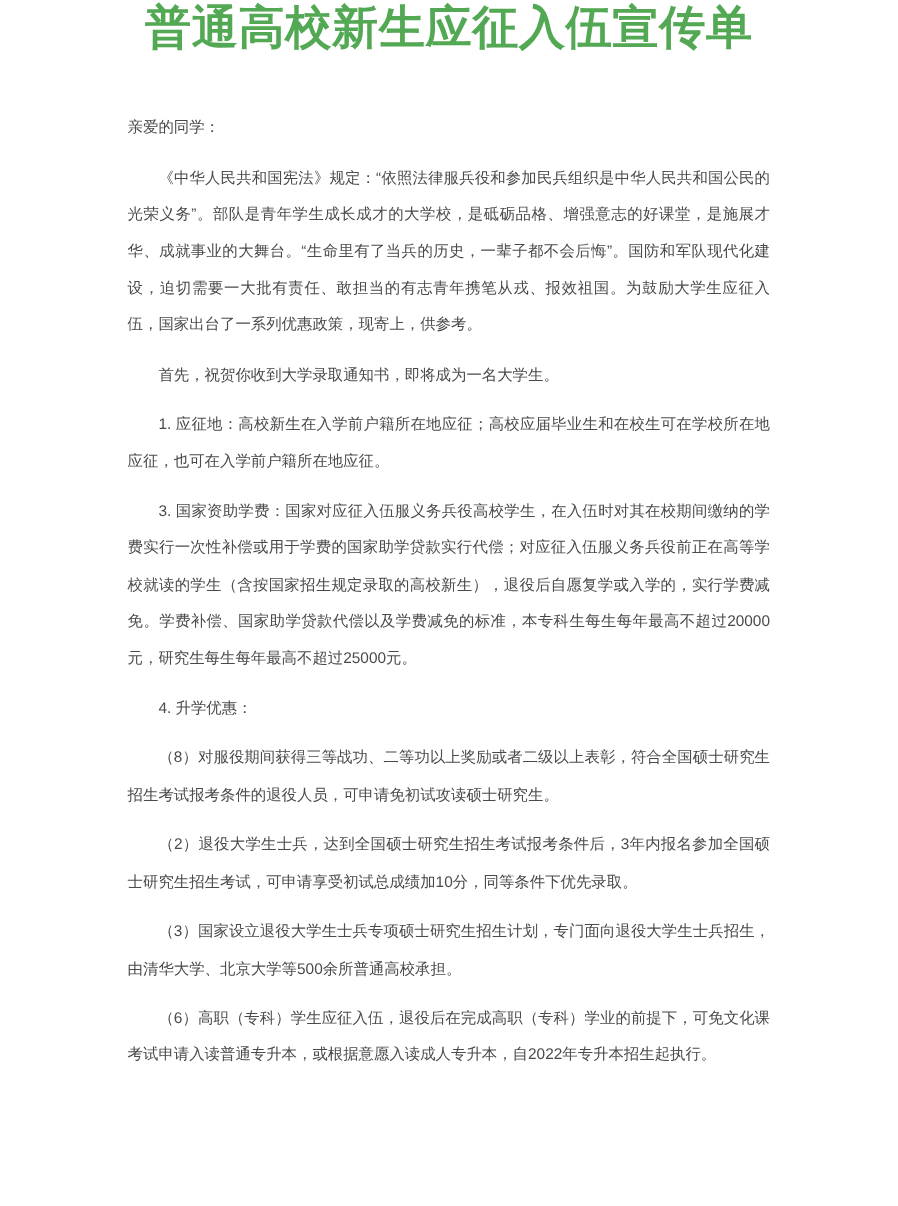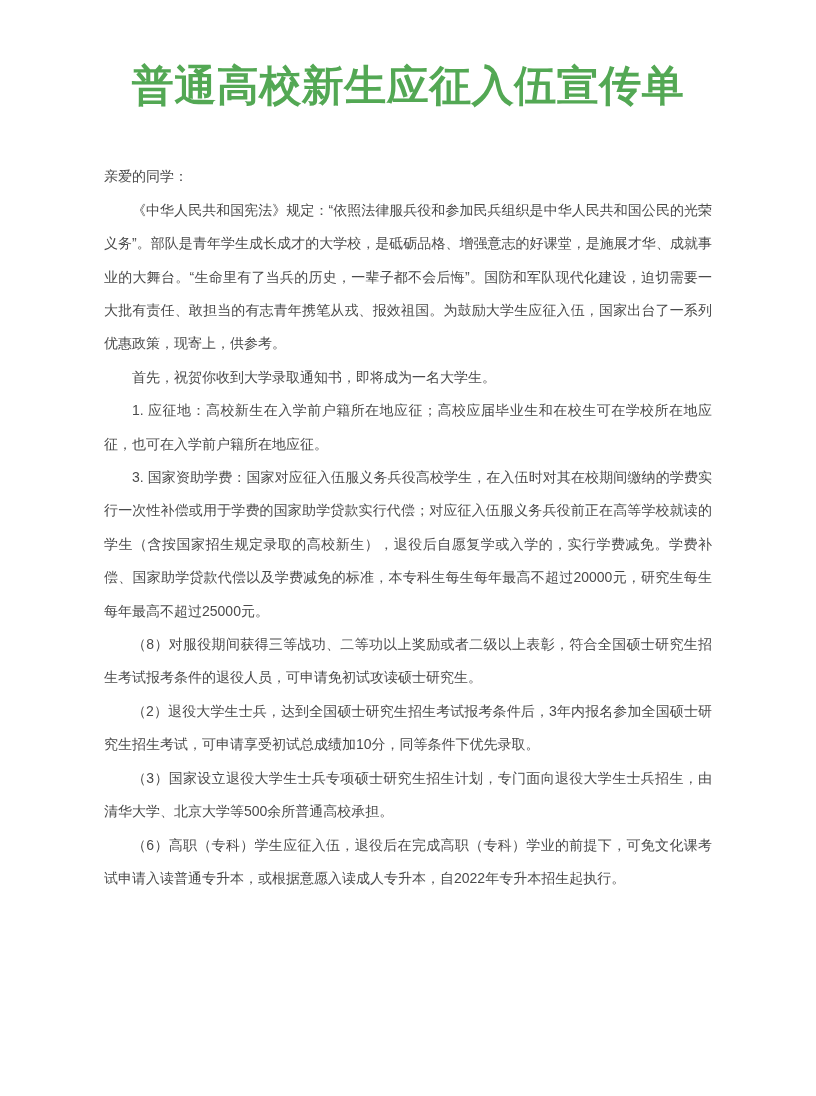--- a/index.html
+++ b/index.html
@@ -10,55 +10,55 @@
   .page {
     position: relative;
     width: 816px;
     height: 1096px;
     background: #ffffff;
     overflow: hidden;
     font-family: "Liberation Sans", sans-serif;
   }
   .doc-title {
     margin: 0;
-    padding-top: 61px;
     text-align: center;
     font-family: Liberation Sans, sans-serif;
     font-weight: bold;
     font-size: 42px;
     line-height: 1.2;
     color: #53a854;
     letter-spacing: 0.5px;
   }
   .content {
     margin: 49px 104px 0 104px;
     width: 608px;
     font-size: 14px;
     line-height: 33.4px;
     color: #4a4a4a;
     text-align: justify;
   }
   .content p {
-    margin: 0;
+    margin: 12px;
     padding: 0;
     text-indent: 2em;
   }
   .content p.no-indent {
     text-indent: 0;
   }
 </style>
 </head>
 <body>
 
 <div class="page">
   <h1 class="doc-title">普通高校新生应征入伍宣传单</h1>
   <div class="content">
     <p class="no-indent">亲爱的同学：</p>
     <p>《中华人民共和国宪法》规定：“依照法律服兵役和参加民兵组织是中华人民共和国公民的光荣义务”。部队是青年学生成长成才的大学校，是砥砺品格、增强意志的好课堂，是施展才华、成就事业的大舞台。“生命里有了当兵的历史，一辈子都不会后悔”。国防和军队现代化建设，迫切需要一大批有责任、敢担当的有志青年携笔从戎、报效祖国。为鼓励大学生应征入伍，国家出台了一系列优惠政策，现寄上，供参考。</p>
     <p>首先，祝贺你收到大学录取通知书，即将成为一名大学生。</p>
     <p>1. 应征地：高校新生在入学前户籍所在地应征；高校应届毕业生和在校生可在学校所在地应征，也可在入学前户籍所在地应征。</p>
     <p>3. 国家资助学费：国家对应征入伍服义务兵役高校学生，在入伍时对其在校期间缴纳的学费实行一次性补偿或用于学费的国家助学贷款实行代偿；对应征入伍服义务兵役前正在高等学校就读的学生（含按国家招生规定录取的高校新生），退役后自愿复学或入学的，实行学费减免。学费补偿、国家助学贷款代偿以及学费减免的标准，本专科生每生每年最高不超过20000元，研究生每生每年最高不超过25000元。</p>
+    <p>4. 升学优惠：</p>
     <p>（8）对服役期间获得三等战功、二等功以上奖励或者二级以上表彰，符合全国硕士研究生招生考试报考条件的退役人员，可申请免初试攻读硕士研究生。</p>
     <p>（2）退役大学生士兵，达到全国硕士研究生招生考试报考条件后，3年内报名参加全国硕士研究生招生考试，可申请享受初试总成绩加10分，同等条件下优先录取。</p>
     <p>（3）国家设立退役大学生士兵专项硕士研究生招生计划，专门面向退役大学生士兵招生，由清华大学、北京大学等500余所普通高校承担。</p>
     <p>（6）高职（专科）学生应征入伍，退役后在完成高职（专科）学业的前提下，可免文化课考试申请入读普通专升本，或根据意愿入读成人专升本，自2022年专升本招生起执行。</p>
   </div>
 </div>
 
 </body></html>

